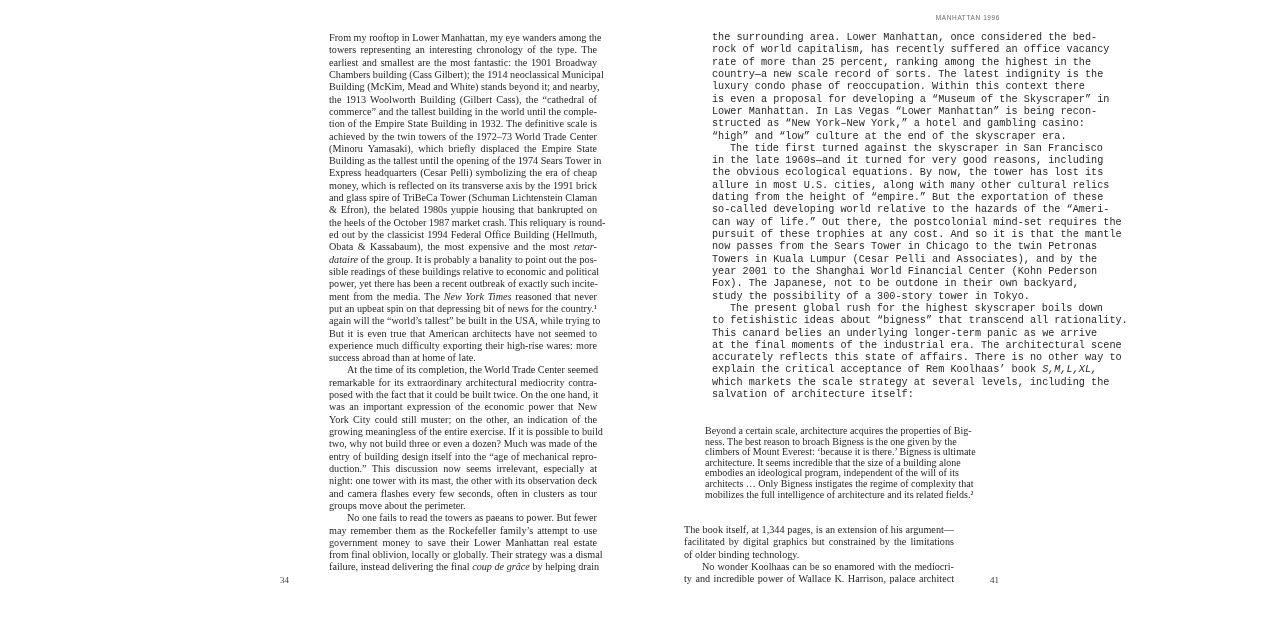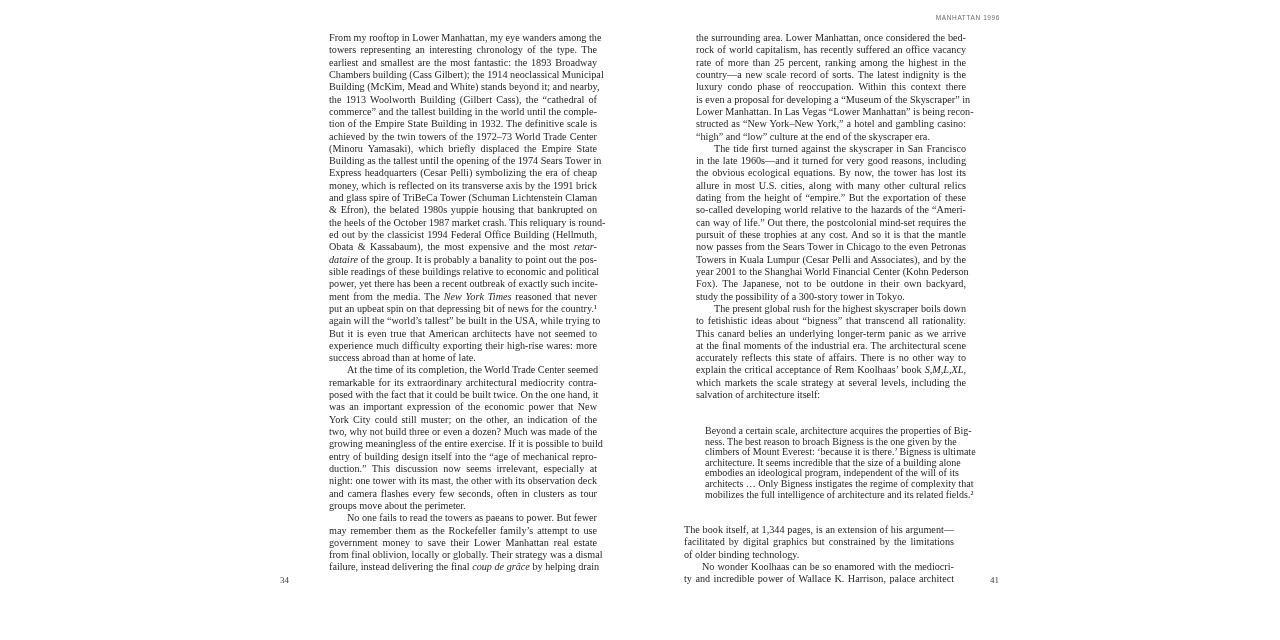--- a/index.html
+++ b/index.html
@@ -10,21 +10,21 @@
   .spread { position: absolute; left: 0; top: 0; width: 1280px; height: 640px; }
   .running-head {
     position: absolute; left: 930px; top: 14px; width: 70px; text-align: right;
     font-family: "Liberation Sans", "DejaVu Sans", sans-serif; font-size: 6.5px; letter-spacing: 0.6px; color: #6a6a6a;
   }
   .folio { position: absolute; font-size: 9px; color: #3a3a3a; }
   .folio-left { left: 280px; top: 575px; text-align: right; }
   .folio-right { left: 990px; top: 575px; }
   .column { position: absolute; top: 32px; }
   .col-left { left: 329px; width: 268px; }
-  .col-right { left: 696px; width: 270px; }
+  .col-right { left: 712px; width: 270px; font-family: Liberation Mono, monospace; }
   .line {
     display: block; height: 12.32px; line-height: 12.32px; font-size: 10.2px;
     white-space: nowrap; text-align: justify; text-align-last: justify; overflow: visible;
   }
   .line.last { text-align-last: left; }
   .line.indent { padding-left: 18px; }
   .quote { position: absolute; left: 705px; top: 426px; width: 246px; }
   .qline {
     display: block; height: 10.6px; line-height: 10.6px; font-size: 10px;
     white-space: nowrap; text-align: justify; text-align-last: justify;
@@ -35,21 +35,21 @@
 </style>
 </head>
 <body>
 
 <div class="spread">
   <div class="running-head">MANHATTAN 1996</div>
 
   <div class="column col-left" id="col-left">
       <span class="line"><span>From my rooftop in Lower Manhattan, my eye wanders among the</span></span>
       <span class="line"><span>towers representing an interesting chronology of the type. The</span></span>
-      <span class="line"><span>earliest and smallest are the most fantastic: the 1893 Broadway</span></span>
+      <span class="line"><span>earliest and smallest are the most fantastic: the 1901 Broadway</span></span>
       <span class="line"><span>Chambers building (Cass Gilbert); the 1914 neoclassical Municipal</span></span>
       <span class="line"><span>Building (McKim, Mead and White) stands beyond it; and nearby,</span></span>
       <span class="line"><span>the 1913 Woolworth Building (Gilbert Cass), the “cathedral of</span></span>
       <span class="line"><span>commerce” and the tallest building in the world until the comple-</span></span>
       <span class="line"><span>tion of the Empire State Building in 1932. The definitive scale is</span></span>
       <span class="line"><span>achieved by the twin towers of the 1972–73 World Trade Center</span></span>
       <span class="line"><span>(Minoru Yamasaki), which briefly displaced the Empire State</span></span>
       <span class="line"><span>Building as the tallest until the opening of the 1974 Sears Tower in</span></span>
       <span class="line"><span>Express headquarters (Cesar Pelli) symbolizing the era of cheap</span></span>
       <span class="line"><span>money, which is reflected on its transverse axis by the 1991 brick</span></span>
@@ -65,22 +65,22 @@
       <span class="line"><span>put an upbeat spin on that depressing bit of news for the country.¹</span></span>
       <span class="line"><span>again will the “world’s tallest” be built in the USA, while trying to</span></span>
       <span class="line"><span>But it is even true that American architects have not seemed to</span></span>
       <span class="line"><span>experience much difficulty exporting their high-rise wares: more</span></span>
       <span class="line last"><span>success abroad than at home of late.</span></span>
       <span class="line indent"><span>At the time of its completion, the World Trade Center seemed</span></span>
       <span class="line"><span>remarkable for its extraordinary architectural mediocrity contra-</span></span>
       <span class="line"><span>posed with the fact that it could be built twice. On the one hand, it</span></span>
       <span class="line"><span>was an important expression of the economic power that New</span></span>
       <span class="line"><span>York City could still muster; on the other, an indication of the</span></span>
+      <span class="line"><span>growing meaningless of the entire exercise. If it is possible to build</span></span>
       <span class="line"><span>two, why not build three or even a dozen? Much was made of the</span></span>
-      <span class="line"><span>growing meaningless of the entire exercise. If it is possible to build</span></span>
       <span class="line"><span>entry of building design itself into the “age of mechanical repro-</span></span>
       <span class="line"><span>duction.” This discussion now seems irrelevant, especially at</span></span>
       <span class="line"><span>night: one tower with its mast, the other with its observation deck</span></span>
       <span class="line"><span>and camera flashes every few seconds, often in clusters as tour</span></span>
       <span class="line last"><span>groups move about the perimeter.</span></span>
       <span class="line indent"><span>No one fails to read the towers as paeans to power. But fewer</span></span>
       <span class="line"><span>may remember them as the Rockefeller family’s attempt to use</span></span>
       <span class="line"><span>government money to save their Lower Manhattan real estate</span></span>
       <span class="line"><span>from final oblivion, locally or globally. Their strategy was a dismal</span></span>
       <span class="line"><span>failure, instead delivering the final </span><i>coup de grâce</i><span> by helping drain</span></span>
@@ -98,21 +98,21 @@
       <span class="line"><span>structed as “New York–New York,” a hotel and gambling casino:</span></span>
       <span class="line last"><span>“high” and “low” culture at the end of the skyscraper era.</span></span>
       <span class="line indent"><span>The tide first turned against the skyscraper in San Francisco</span></span>
       <span class="line"><span>in the late 1960s—and it turned for very good reasons, including</span></span>
       <span class="line"><span>the obvious ecological equations. By now, the tower has lost its</span></span>
       <span class="line"><span>allure in most U.S. cities, along with many other cultural relics</span></span>
       <span class="line"><span>dating from the height of “empire.” But the exportation of these</span></span>
       <span class="line"><span>so-called developing world relative to the hazards of the “Ameri-</span></span>
       <span class="line"><span>can way of life.” Out there, the postcolonial mind-set requires the</span></span>
       <span class="line"><span>pursuit of these trophies at any cost. And so it is that the mantle</span></span>
-      <span class="line"><span>now passes from the Sears Tower in Chicago to the even Petronas</span></span>
+      <span class="line"><span>now passes from the Sears Tower in Chicago to the twin Petronas</span></span>
       <span class="line"><span>Towers in Kuala Lumpur (Cesar Pelli and Associates), and by the</span></span>
       <span class="line"><span>year 2001 to the Shanghai World Financial Center (Kohn Pederson</span></span>
       <span class="line"><span>Fox). The Japanese, not to be outdone in their own backyard,</span></span>
       <span class="line last"><span>study the possibility of a 300-story tower in Tokyo.</span></span>
       <span class="line indent"><span>The present global rush for the highest skyscraper boils down</span></span>
       <span class="line"><span>to fetishistic ideas about “bigness” that transcend all rationality.</span></span>
       <span class="line"><span>This canard belies an underlying longer-term panic as we arrive</span></span>
       <span class="line"><span>at the final moments of the industrial era. The architectural scene</span></span>
       <span class="line"><span>accurately reflects this state of affairs. There is no other way to</span></span>
       <span class="line"><span>explain the critical acceptance of Rem Koolhaas’ book </span><i>S,M,L,XL,</i></span>

